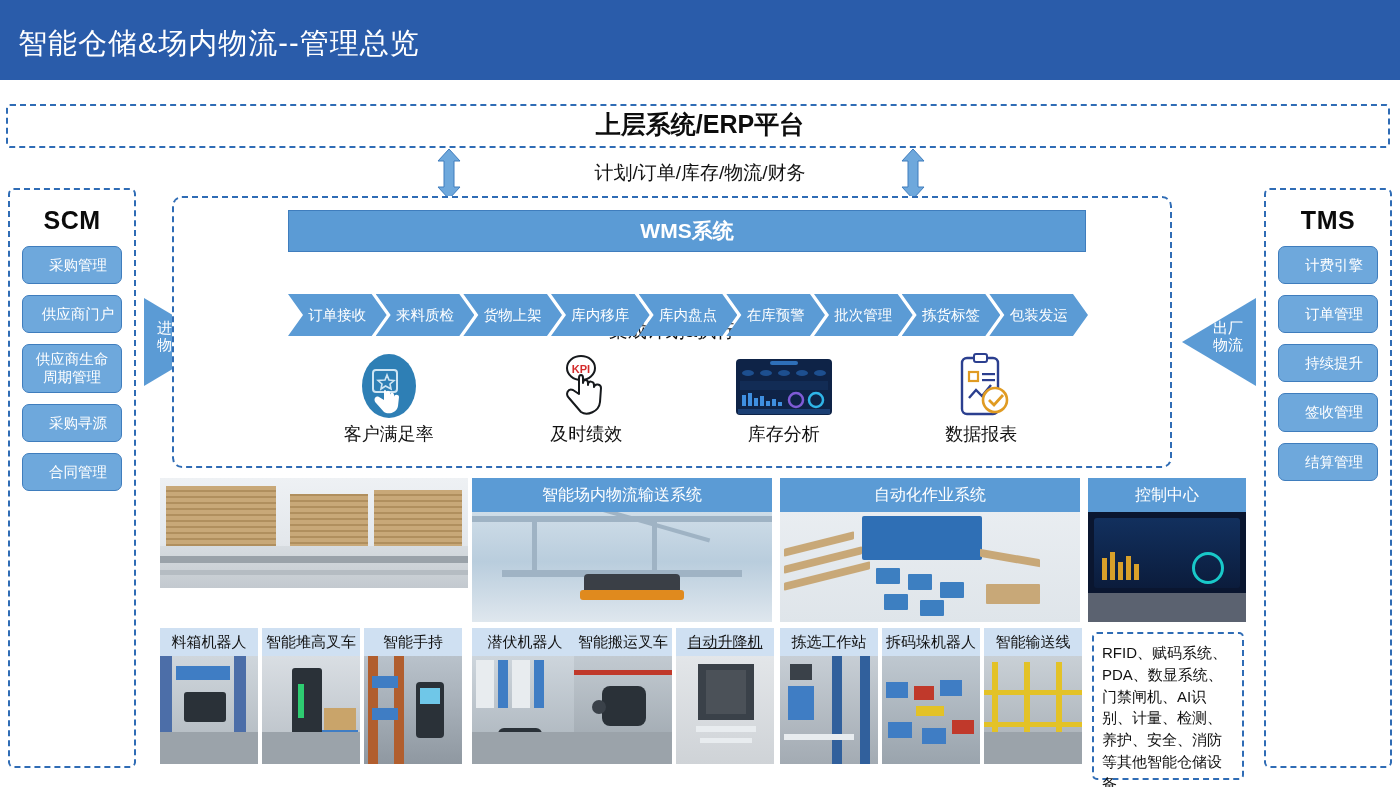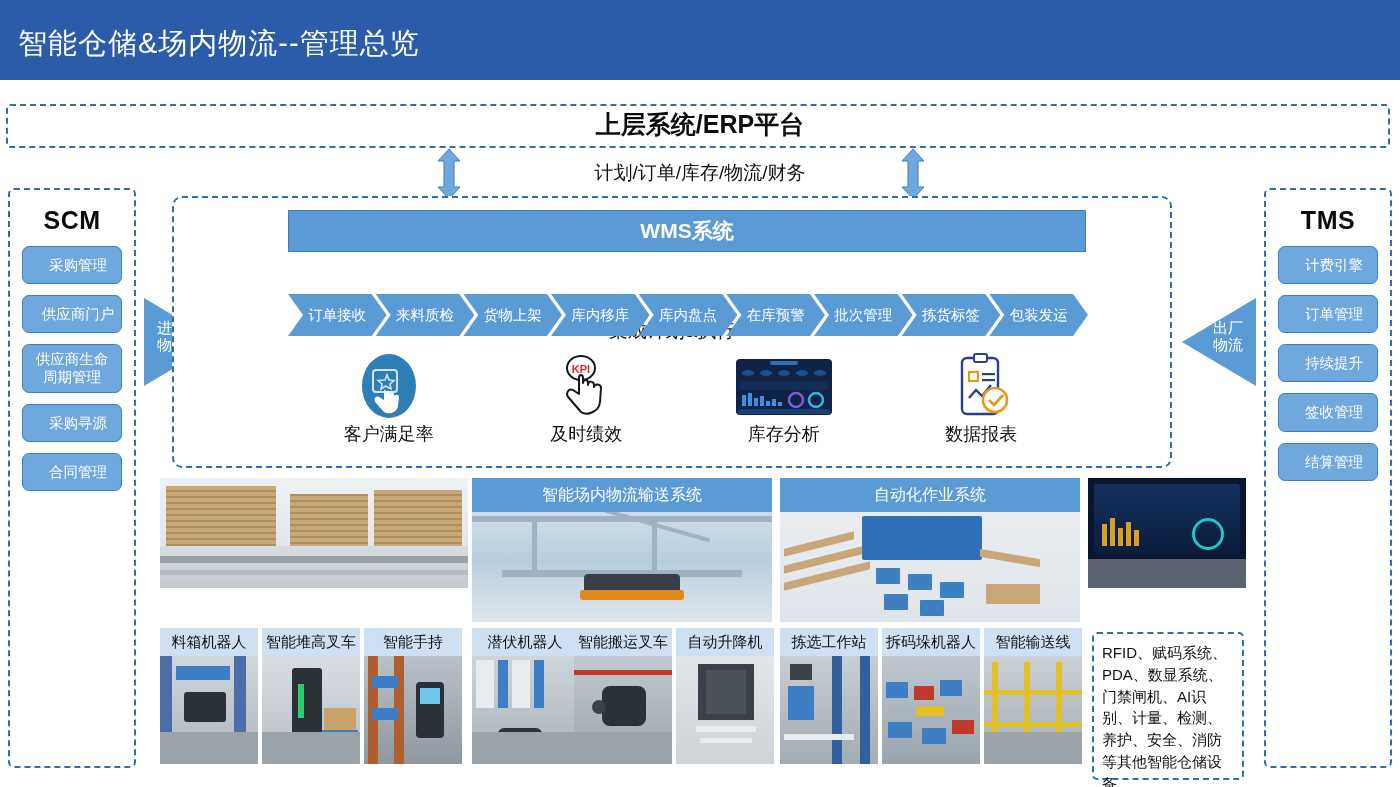--- a/index.html
+++ b/index.html
@@ -334,20 +334,21 @@
       <div class="bin" style="left:128px;top:62px;width:24px;height:16px;"></div>
       <div class="bin" style="left:160px;top:70px;width:24px;height:16px;"></div>
       <div class="bin" style="left:104px;top:82px;width:24px;height:16px;"></div>
       <div class="bin" style="left:140px;top:88px;width:24px;height:16px;"></div>
       <div class="pal" style="left:206px;top:72px;width:54px;height:20px;"></div>
     </div>
   </div>
 </div>
 
 <div class="sys" style="left:1088px;top:478px;width:158px;">
+  <div class="sys-head">控制中心</div>
   <div class="sys-img">
     <div class="ph sc-cc">
       <div class="scr" style="left:6px;top:6px;width:146px;height:70px;"></div>
       <div class="bar" style="left:14px;top:46px;width:5px;height:22px;"></div>
       <div class="bar" style="left:22px;top:40px;width:5px;height:28px;"></div>
       <div class="bar" style="left:30px;top:50px;width:5px;height:18px;"></div>
       <div class="bar" style="left:38px;top:44px;width:5px;height:24px;"></div>
       <div class="bar" style="left:46px;top:52px;width:5px;height:16px;"></div>
       <div class="ring" style="left:104px;top:40px;width:26px;height:26px;"></div>
       <div class="desk"></div>
@@ -415,21 +416,21 @@
   <div class="tile-img">
     <div class="ph sc-dev" style="background:linear-gradient(#c2cad1,#9aa3ab)">
       <div class="rd" style="left:0;top:14px;width:98px;height:5px;"></div>
       <div class="bd" style="left:28px;top:30px;width:44px;height:40px;border-radius:8px;"></div>
       <div class="dk" style="left:18px;top:44px;width:14px;height:14px;border-radius:50%;"></div>
       <div class="fl"></div>
     </div>
   </div>
 </div>
 
-<div class="tile" style="left:676px;top:628px;width:98px;">
+<div class="tile" style="left:676px;top:628px;width:98px;text-decoration:underline;">
   <div class="tile-cap">自动升降机</div>
   <div class="tile-img">
     <div class="ph sc-dev" style="background:linear-gradient(#e3e6e9,#cfd3d7)">
       <div class="dk" style="left:22px;top:8px;width:56px;height:56px;"></div>
       <div class="wh" style="left:30px;top:14px;width:40px;height:44px;background:#4b5158;"></div>
       <div class="wh" style="left:20px;top:70px;width:60px;height:6px;"></div>
       <div class="wh" style="left:24px;top:82px;width:52px;height:5px;"></div>
     </div>
   </div>
 </div>

